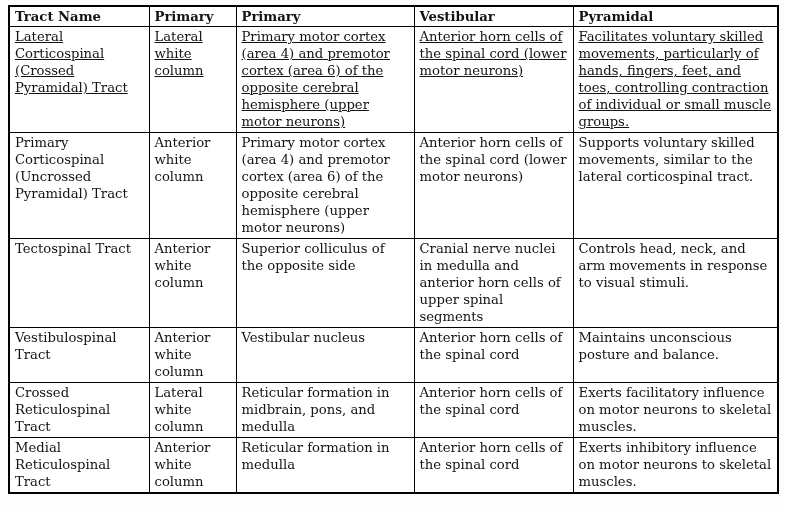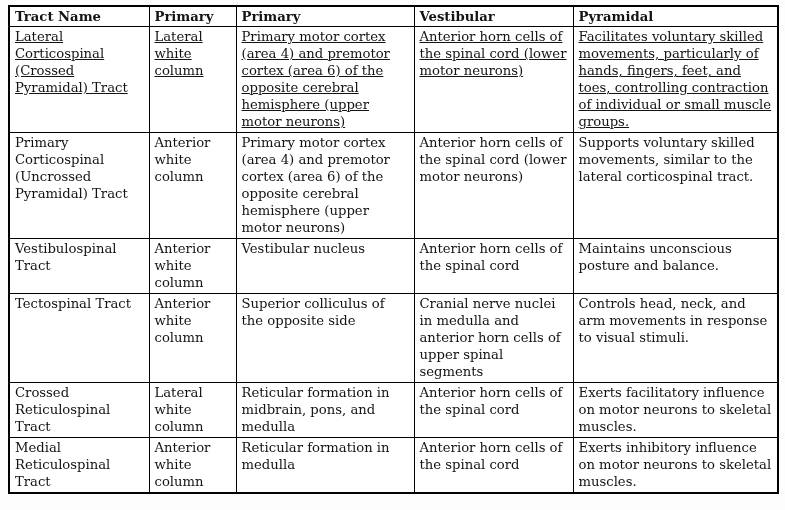--- a/index.html
+++ b/index.html
@@ -74,33 +74,33 @@
         <td>Anterior horn cells of the spinal cord (lower motor neurons)</td>
         <td>Facilitates voluntary skilled movements, particularly of hands, fingers, feet, and toes, controlling contraction of individual or small muscle groups.</td>
       </tr>
       <tr style="height:104px;">
         <td>Primary Corticospinal (Uncrossed Pyramidal) Tract</td>
         <td>Anterior white column</td>
         <td>Primary motor cortex (area 4) and premotor cortex (area 6) of the opposite cerebral hemisphere (upper motor neurons)</td>
         <td>Anterior horn cells of the spinal cord (lower motor neurons)</td>
         <td>Supports voluntary skilled movements, similar to the lateral corticospinal tract.</td>
       </tr>
+      <tr style="height:69px;">
+        <td>Tectospinal Tract</td>
+        <td>Anterior white column</td>
+        <td>Superior colliculus of the opposite side</td>
+        <td>Cranial nerve nuclei in medulla and anterior horn cells of upper spinal segments</td>
+        <td>Controls head, neck, and arm movements in response to visual stimuli.</td>
+      </tr>
       <tr style="height:51px;">
         <td>Vestibulospinal Tract</td>
         <td>Anterior white column</td>
         <td>Vestibular nucleus</td>
         <td>Anterior horn cells of the spinal cord</td>
         <td>Maintains unconscious posture and balance.</td>
-      </tr>
-      <tr style="height:69px;">
-        <td>Tectospinal Tract</td>
-        <td>Anterior white column</td>
-        <td>Superior colliculus of the opposite side</td>
-        <td>Cranial nerve nuclei in medulla and anterior horn cells of upper spinal segments</td>
-        <td>Controls head, neck, and arm movements in response to visual stimuli.</td>
       </tr>
       <tr style="height:52px;">
         <td>Crossed Reticulospinal Tract</td>
         <td>Lateral white column</td>
         <td>Reticular formation in midbrain, pons, and medulla</td>
         <td>Anterior horn cells of the spinal cord</td>
         <td>Exerts facilitatory influence on motor neurons to skeletal muscles.</td>
       </tr>
       <tr style="height:48px;">
         <td>Medial Reticulospinal Tract</td>

